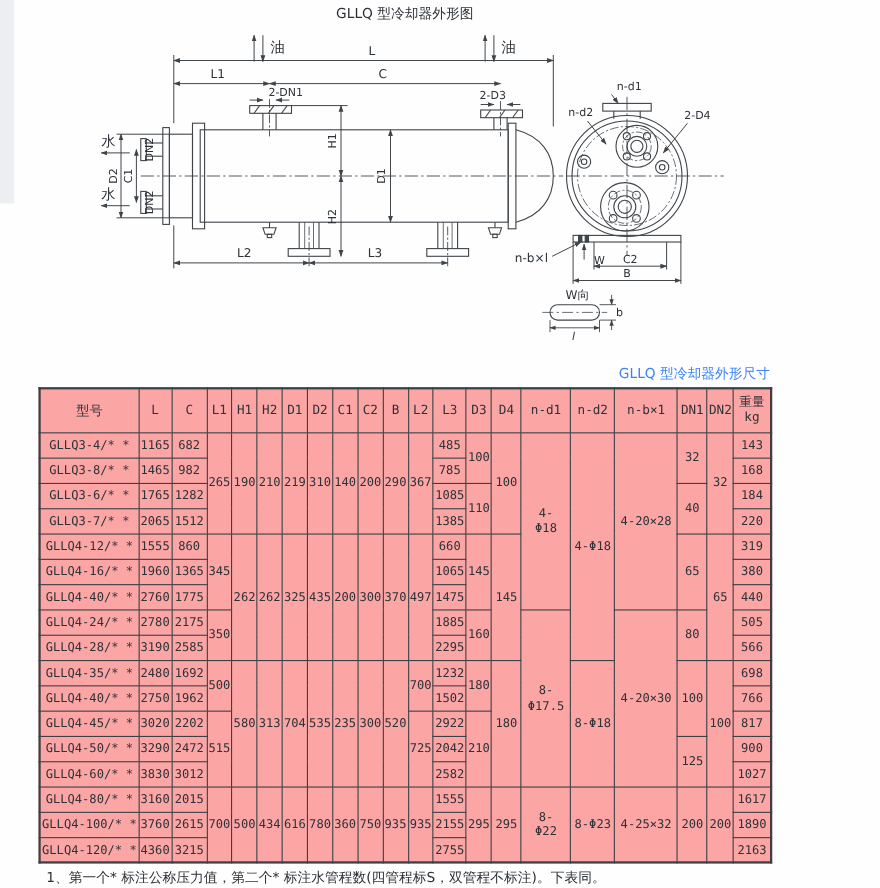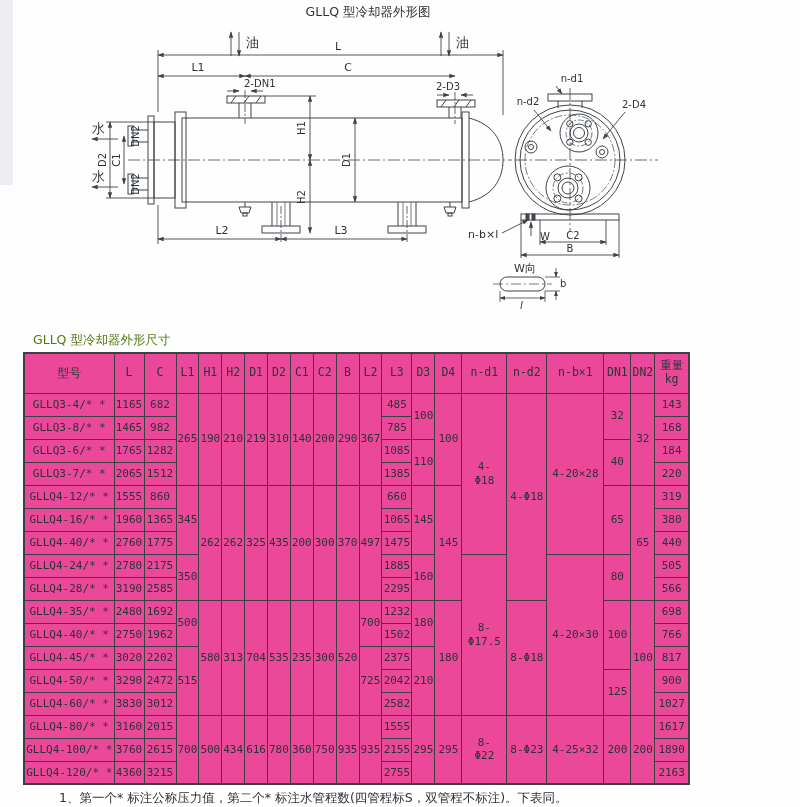--- a/index.html
+++ b/index.html
@@ -8,38 +8,38 @@
     font-family:"DejaVu Sans", sans-serif;color:#2d3238;overflow:hidden;
   }
   .edge-strip{position:absolute;left:0;top:0;width:13px;height:185px;background:#eceef1;}
   .drawing-wrap{position:absolute;left:0;top:0;width:638px;height:330px;}
   svg text{fill:#2d3238;font-family:"DejaVu Sans", sans-serif;}
   .t12{font-size:12.5px;}
   .t11{font-size:11px;}
   .t10{font-size:10px;}
   .t13{font-size:13px;}
   .table-title{
-    position:absolute;left:33px;top:332px;width:667px;text-align:left;
-    font-size:12.5px;color:#4d7c0f;
+    position:absolute;left:33px;top:332px;width:667px;text-align:right;
+    font-size:12.5px;color:#3b82f6;
   }
   .tbl{
-    position:absolute;left:23px;top:352px;border-collapse:collapse;table-layout:fixed;
-    background:#ec4899;
+    position:absolute;left:35px;top:352px;border-collapse:collapse;table-layout:fixed;
+    background:#fca5a5;
   }
   .tbl th,.tbl td{
     border:1px solid #3b4045;text-align:center;vertical-align:middle;padding:0 1px;
     font-size:11px;font-family:"DejaVu Sans Mono", monospace;white-space:pre-line;line-height:1.2;
     color:#2d3238;overflow:hidden;
   }
   .tbl th{font-weight:normal;font-size:11.5px;}
   .tbl{border:2px solid #3b4045;}
   .tbl thead tr{height:40px;}
   .tbl tbody tr{height:23px;}
   .footnote{
-    position:absolute;left:59px;top:790px;font-size:12.5px;color:#2d3238;
+    position:absolute;left:42px;top:790px;font-size:12.5px;color:#2d3238;
     white-space:nowrap;
   }
 </style>
 </head>
 <body>
 
 <div class="edge-strip"></div>
 
 <div class="drawing-wrap">
 <svg width="800" height="330" viewBox="0 0 800 330">
@@ -427,21 +427,21 @@
         <td>1962</td>
         <td>1502</td>
         <td>766</td>
       </tr>
       <tr>
         <td>GLLQ4-45/* *</td>
         <td>3020</td>
         <td>2202</td>
         <td rowspan="3">515</td>
         <td rowspan="3">725</td>
-        <td>2375</td>
+        <td>2922</td>
         <td rowspan="3">210</td>
         <td>817</td>
       </tr>
       <tr>
         <td>GLLQ4-50/* *</td>
         <td>3290</td>
         <td>2472</td>
         <td>2042</td>
         <td rowspan="2">125</td>
         <td>900</td>

